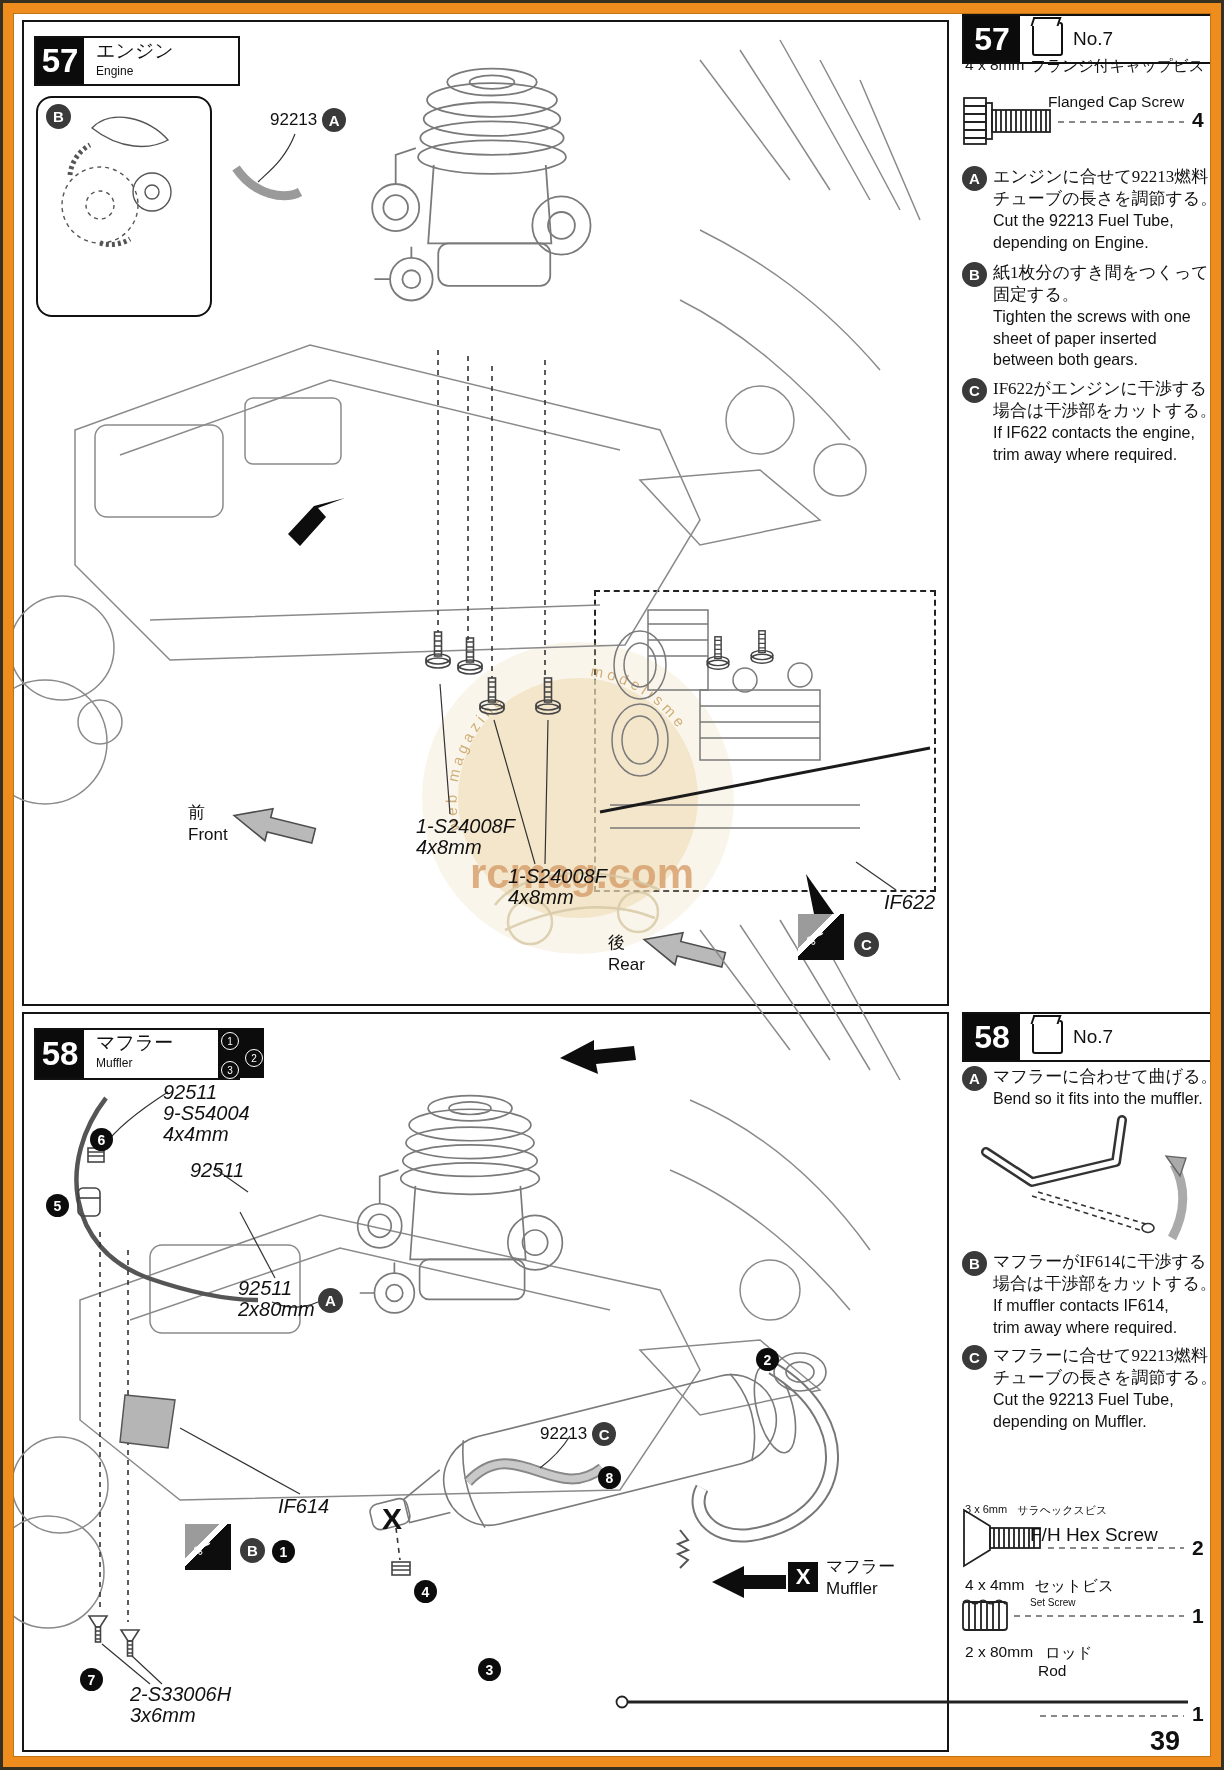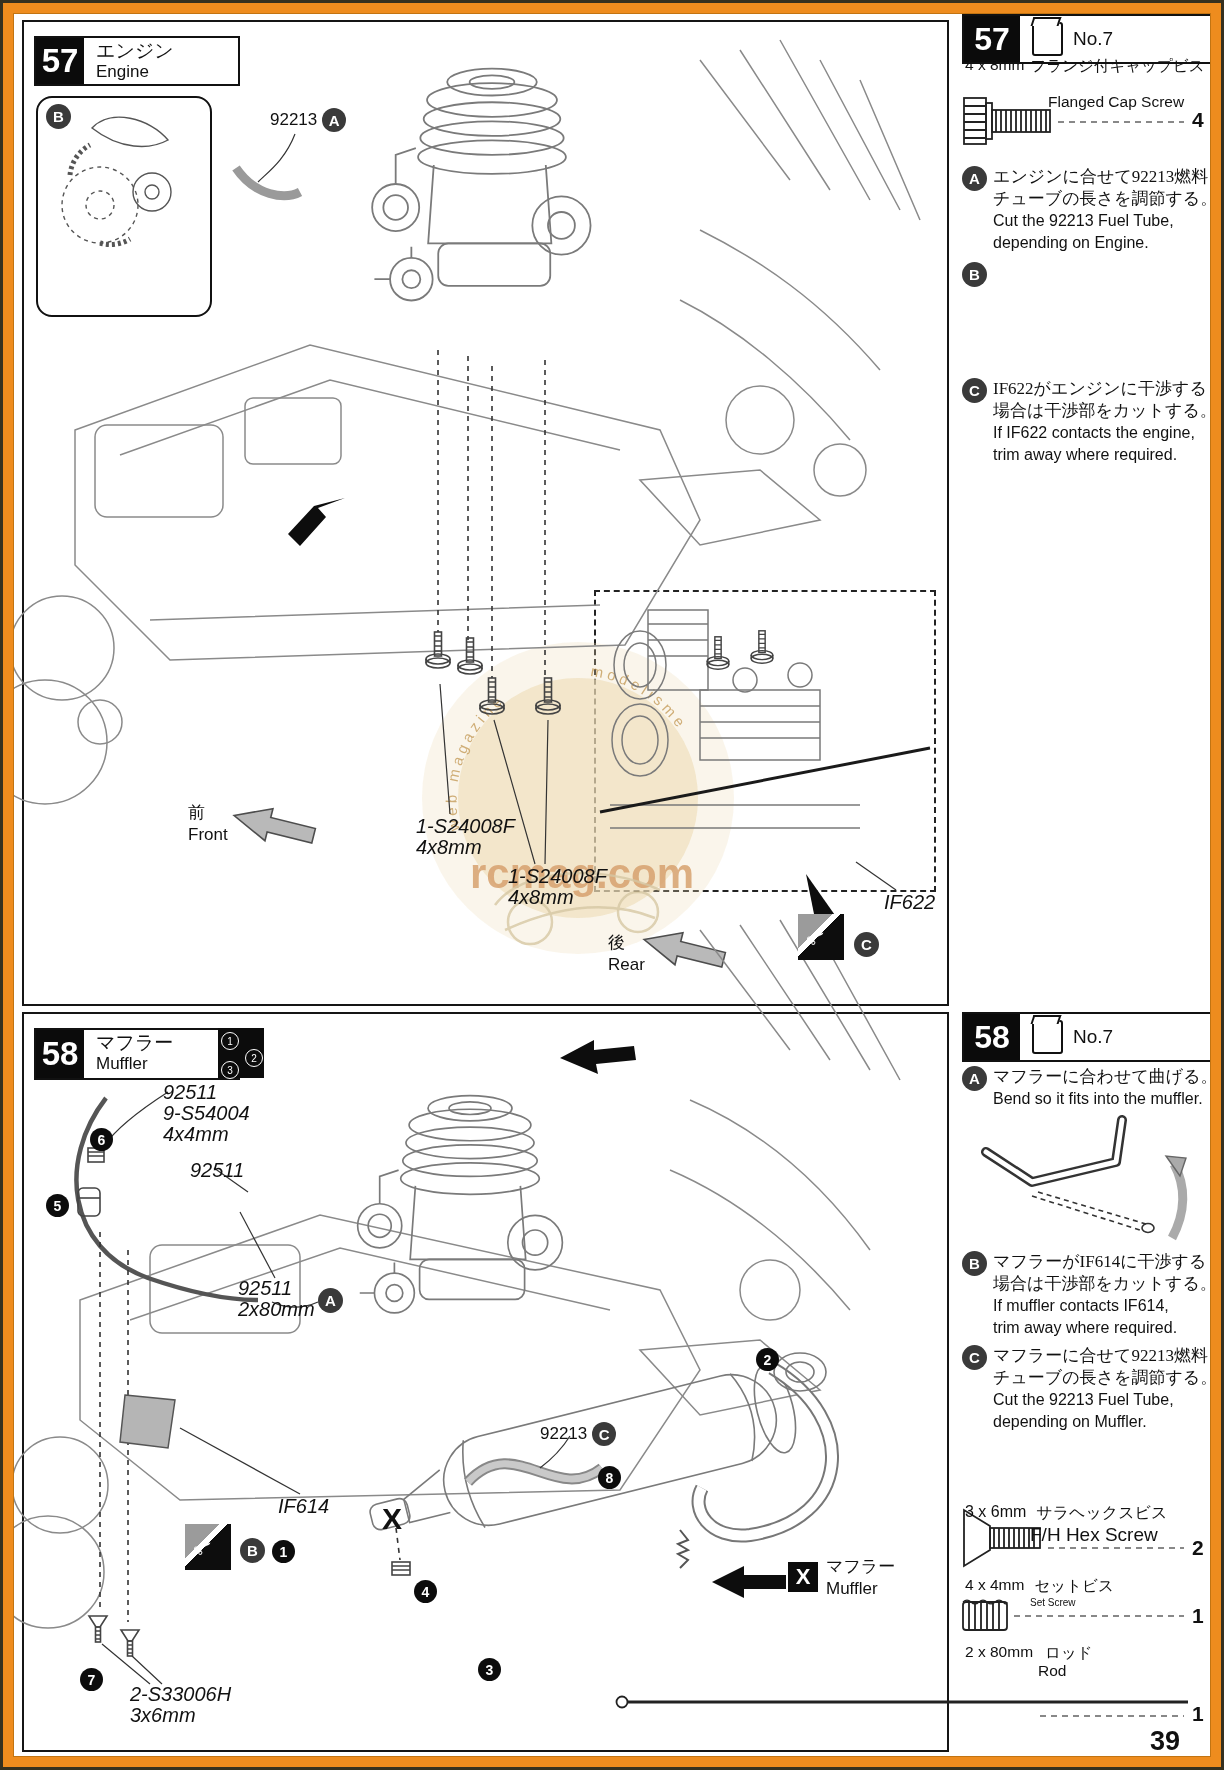--- a/index.html
+++ b/index.html
@@ -8,21 +8,21 @@
   .frame-outer{position:absolute;inset:0;border:3px solid #35301f;pointer-events:none;z-index:50;}
   .frame-orange{position:absolute;inset:3px;border:10px solid #ee8c1e;pointer-events:none;z-index:50;}
   .frame-line{position:absolute;inset:13px;border:1px solid #c27412;pointer-events:none;z-index:50;}
   .abs{position:absolute;}
   .panel{position:absolute;background:#fff;border:2px solid #151515;}
   .stephead{position:absolute;height:46px;border:2px solid #111;display:flex;background:#fff;}
   .stepnum{width:48px;background:#0b0b0b;color:#fff;font-size:33px;font-weight:bold;
            display:flex;align-items:center;justify-content:center;}
   .steptitle{padding:2px 10px 0 12px;line-height:21px;}
   .steptitle .jp{font-size:19px;}
-  .steptitle .en{font-size:17px;}
+  .steptitle .en{font-size:12px;}
   .sbhead{position:absolute;width:246px;height:46px;border:2px solid #111;display:flex;align-items:center;background:#fff;}
   .sbnum{width:56px;height:100%;background:#0b0b0b;color:#fff;font-size:32px;font-weight:bold;
          display:flex;align-items:center;justify-content:center;}
   .bag{width:27px;height:30px;border:2.5px solid #111;border-radius:3px;margin-left:12px;position:relative;background:#fff;}
   .bag:before{content:"";position:absolute;left:-2px;top:-7px;width:24px;height:7px;border:2.5px solid #111;
               border-bottom:none;transform:skewX(-18deg);background:#fff;}
   .bagno{font-size:19px;margin-left:10px;}
   .cl{width:25px;height:25px;border-radius:50%;background:#3a3a3a;color:#fff;font-weight:bold;
       font-size:15px;display:flex;align-items:center;justify-content:center;flex:0 0 auto;}
   .cn{position:absolute;width:23px;height:23px;border-radius:50%;background:#0c0c0c;color:#fff;
@@ -339,20 +339,27 @@
         <div class="lnj">エンジンに合せて92213燃料</div>
         <div class="lnj">チューブの長さを調節する。</div>
         <div class="lne">Cut the 92213 Fuel Tube,</div>
         <div class="lne">depending on Engine.</div>
       </div>
     </div>
   </div>
   <div class="note" style="left:962px;top:262px;">
     <div class="rowA">
       <div class="cl">B</div>
+      <div>
+        <div class="lnj">紙1枚分のすき間をつくって</div>
+        <div class="lnj">固定する。</div>
+        <div class="lne">Tighten the screws with one</div>
+        <div class="lne">sheet of paper inserted</div>
+        <div class="lne">between both gears.</div>
+      </div>
     </div>
   </div>
   <div class="note" style="left:962px;top:378px;">
     <div class="rowA">
       <div class="cl">C</div>
       <div>
         <div class="lnj">IF622がエンジンに干渉する</div>
         <div class="lnj">場合は干渉部をカットする。</div>
         <div class="lne">If IF622 contacts the engine,</div>
         <div class="lne">trim away where required.</div>
@@ -449,21 +456,21 @@
       <div class="cl">C</div>
       <div>
         <div class="lnj">マフラーに合せて92213燃料</div>
         <div class="lnj">チューブの長さを調節する。</div>
         <div class="lne">Cut the 92213 Fuel Tube,</div>
         <div class="lne">depending on Muffler.</div>
       </div>
     </div>
   </div>
 
-  <div class="abs" style="left:965px;top:1503px;font-size:16px;display:flex;gap:10px;">
+  <div class="abs" style="left:965px;top:1503px;font-size:11px;display:flex;gap:10px;">
     <span>3 x 6mm</span>
       <span>サラヘックスビス</span>
   </div>
   <div class="abs" style="left:1030px;top:1524px;font-size:19px;">F/H Hex Screw</div>
   <div class="qty" style="left:1192px;top:1536px;">2</div>
 
   <div class="abs" style="left:965px;top:1576px;font-size:15.5px;display:flex;gap:10px;">
     <span>4 x 4mm</span>
       <span>セットビス</span>
   </div>

